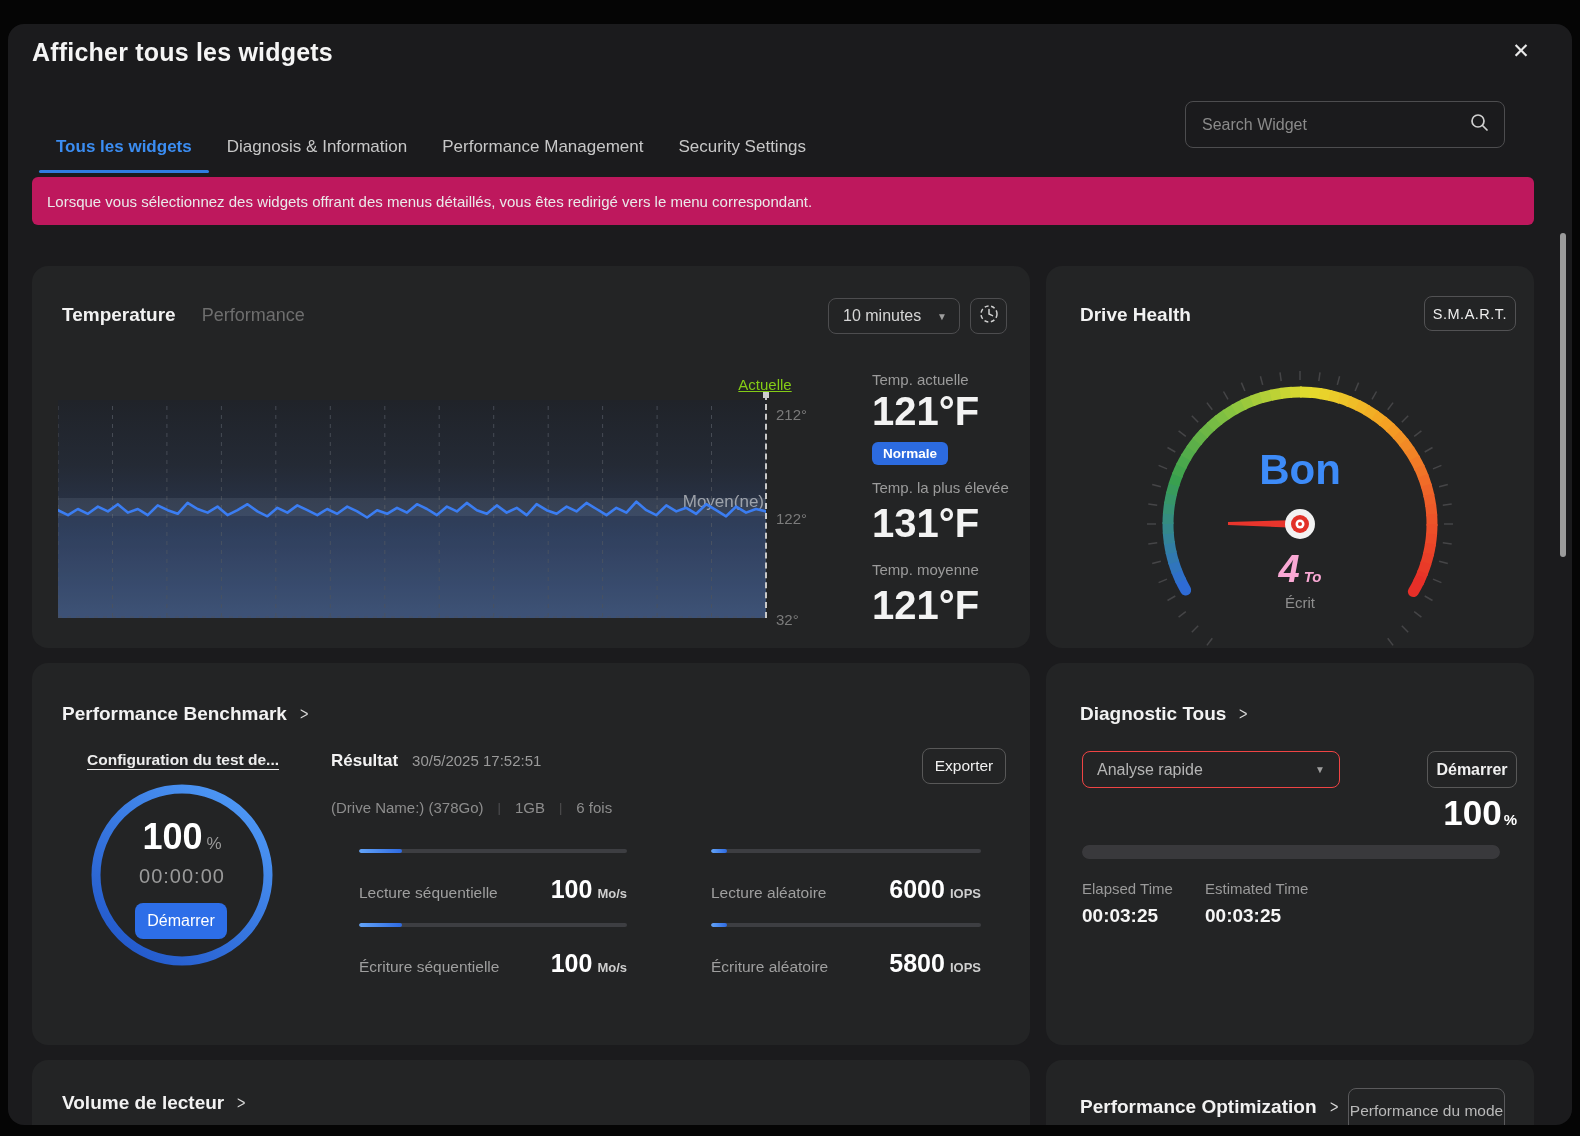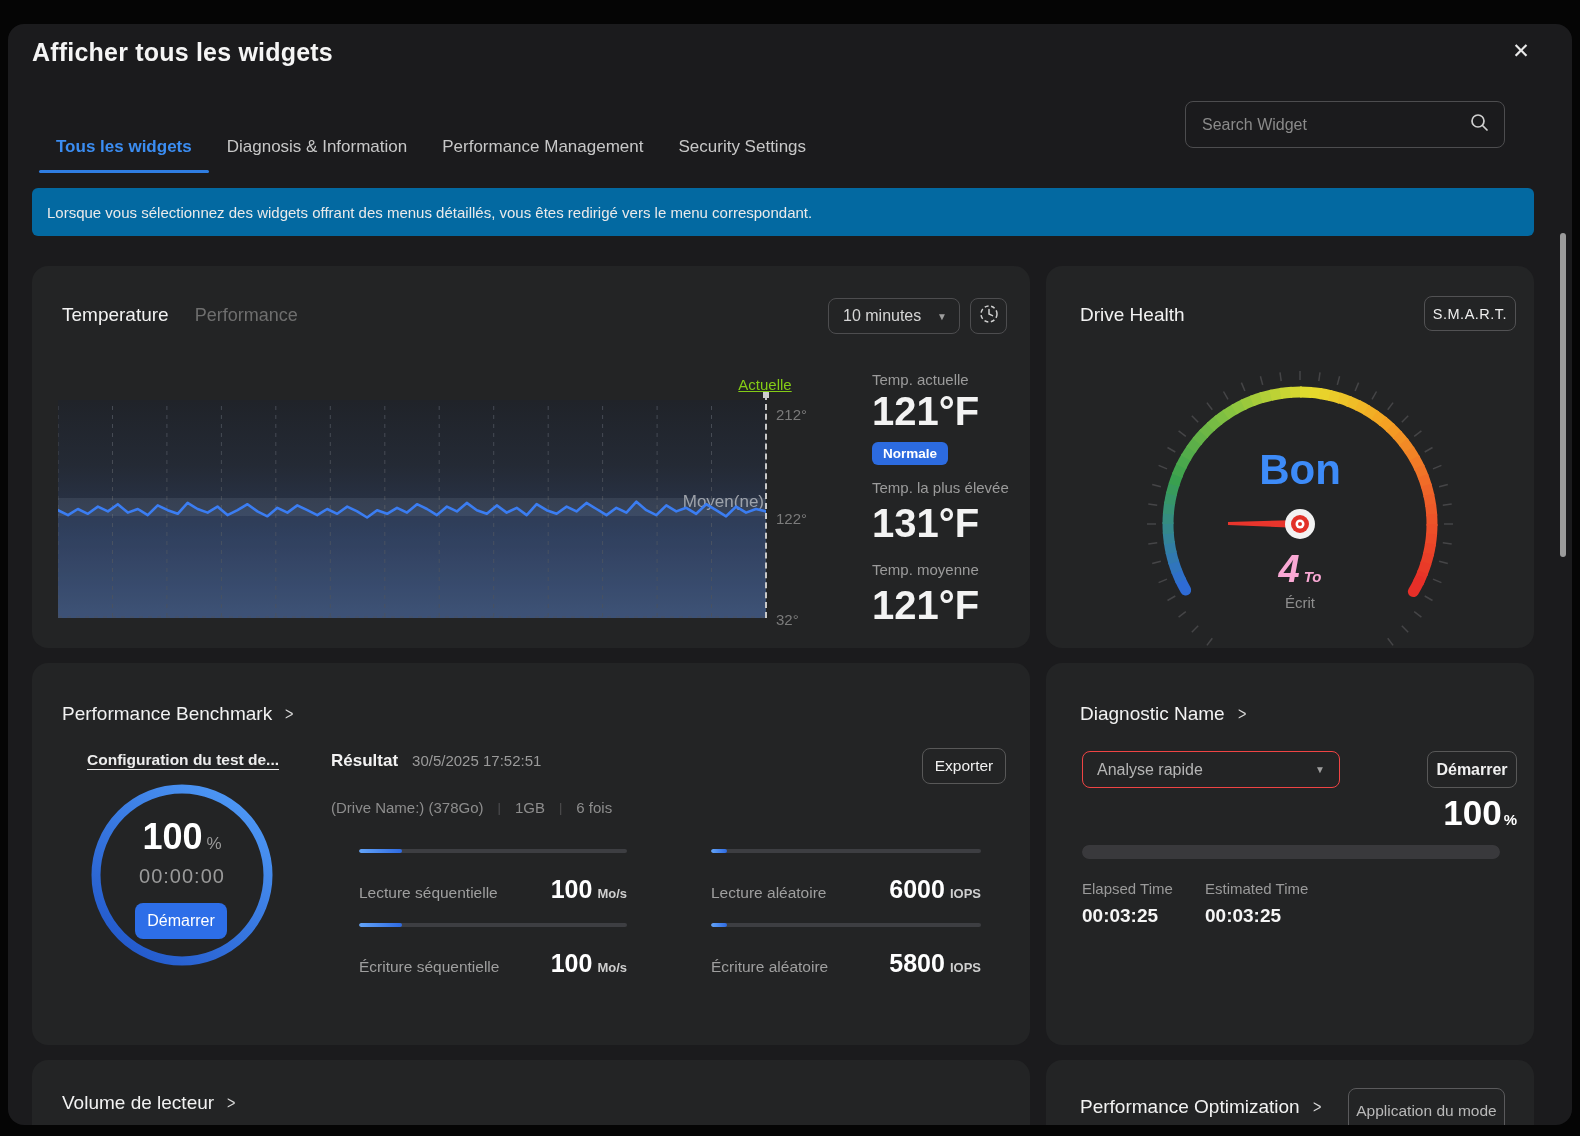--- a/index.html
+++ b/index.html
@@ -18,28 +18,28 @@
   .tab.active::after { content:""; position:absolute; left:-17px; right:-17px; bottom:-4px;
                        height:3px; background:#2f7de1; border-radius:2px; }
   
   .search-box { position:absolute; left:1177px; top:77px; width:320px; height:47px;
                 border:1px solid #4d4d4f; border-radius:8px; display:flex; align-items:center;
                 padding:0 14px 0 16px; }
   .search-box input { flex:1; background:transparent; border:none; outline:none; color:#dddddd;
                       font-size:16px; font-family:inherit; }
   .search-box input::placeholder { color:#8a8a8a; }
   
-  .notice { position:absolute; left:24px; top:164px; width:1502px; height:48px; background:#0369a1;
+  .notice { position:absolute; left:24px; top:153px; width:1502px; height:48px; background:#be185d;
             border-radius:6px; display:flex; align-items:center; padding:4px 15px; font-size:15px;
             color:#eaeaea; }
   
   .grid { position:absolute; left:24px; top:242px; width:1502px; display:grid;
           grid-template-columns:998px 488px; column-gap:16px; row-gap:15px; grid-auto-rows:382px; }
   .card { background:#232425; border-radius:16px; position:relative; overflow:hidden; }
-  .card-title { font-size:19px; font-weight:400; color:#f2f2f2; }
+  .card-title { font-size:19px; font-weight:700; color:#f2f2f2; }
   .chev { color:#d9d9d9; font-weight:400; font-size:18px; margin-left:12px; display:inline-block;
           transform:scaleX(.8); }
   
   .tw-head { position:absolute; left:30px; top:38px; display:flex; align-items:baseline; }
   .tw-sub { font-size:18px; color:#6e6e6e; margin-left:26px; }
   .tw-dd { position:absolute; left:796px; top:32px; width:132px; height:36px; border:1px solid #4d4d4f;
            border-radius:8px; display:flex; align-items:center; padding:0 12px 0 14px; color:#d6d6d6;
            font-size:16px; cursor:pointer; }
   .tw-dd .caret { margin-left:auto; }
   .caret { color:#9e9e9e; font-size:10px; }
@@ -417,21 +417,21 @@
           <div class="mrow">
               <span class="mlabel">Écriture aléatoire</span>
               <span><span class="mval">5800</span><span class="munit">IOPS</span></span>
             </div>
         </div>
       </div>
     </div>
 
     <div class="card">
       <div class="ds-title">
-        <span class="card-title">Diagnostic Name</span><span class="chev">&gt;</span>
+        <span class="card-title">Diagnostic Tous</span><span class="chev">&gt;</span>
       </div>
       <div class="ds-select">
         <span>Analyse rapide</span>
         <span class="caret">▼</span>
       </div>
       <button class="ds-start">Démarrer</button>
       <div class="ds-pct">
         <span class="v">100</span><span class="u">%</span>
       </div>
       <div class="ds-bar">
@@ -452,19 +452,19 @@
     <div class="card">
       <div class="vd-title">
         <span class="card-title">Volume de lecteur</span><span class="chev">&gt;</span>
       </div>
     </div>
 
     <div class="card">
       <div class="po-title">
         <span class="card-title">Performance Optimization</span><span class="chev">&gt;</span>
       </div>
-      <button class="po-btn">Application du mode</button>
+      <button class="po-btn">Performance du mode</button>
     </div>
 
   </div>
 
   <div class="scroll-thumb"></div>
 </div>
 
 </body></html>

